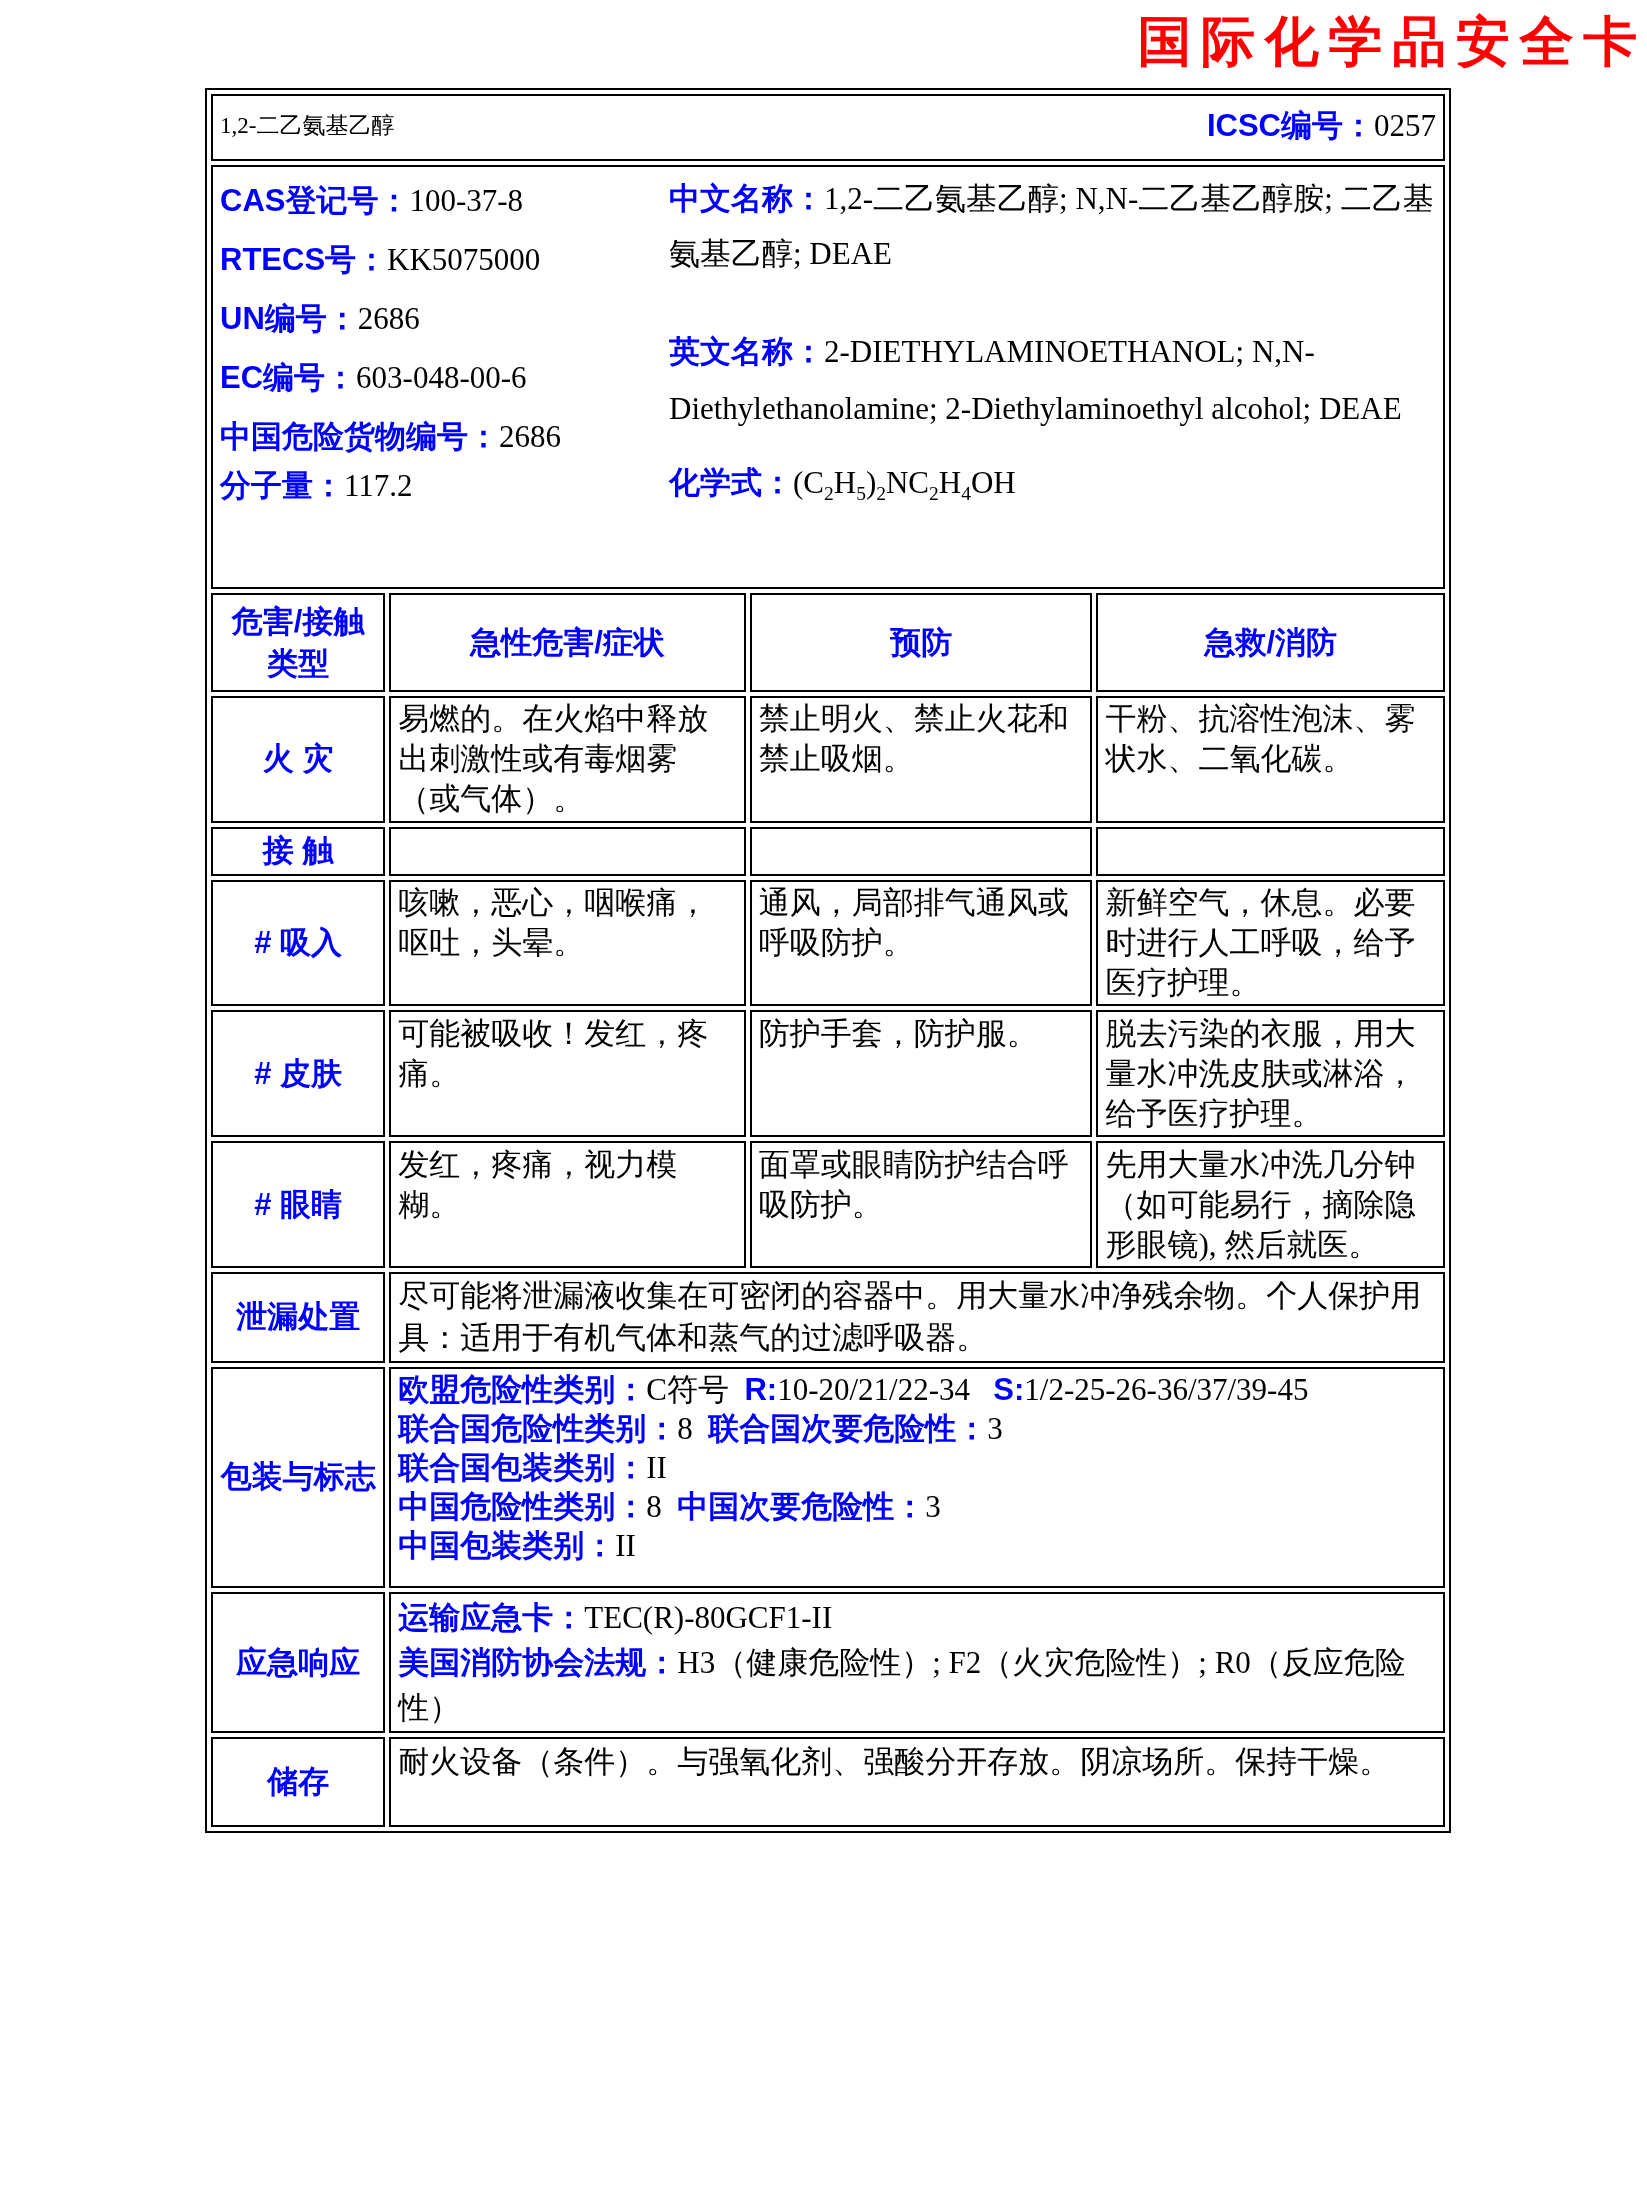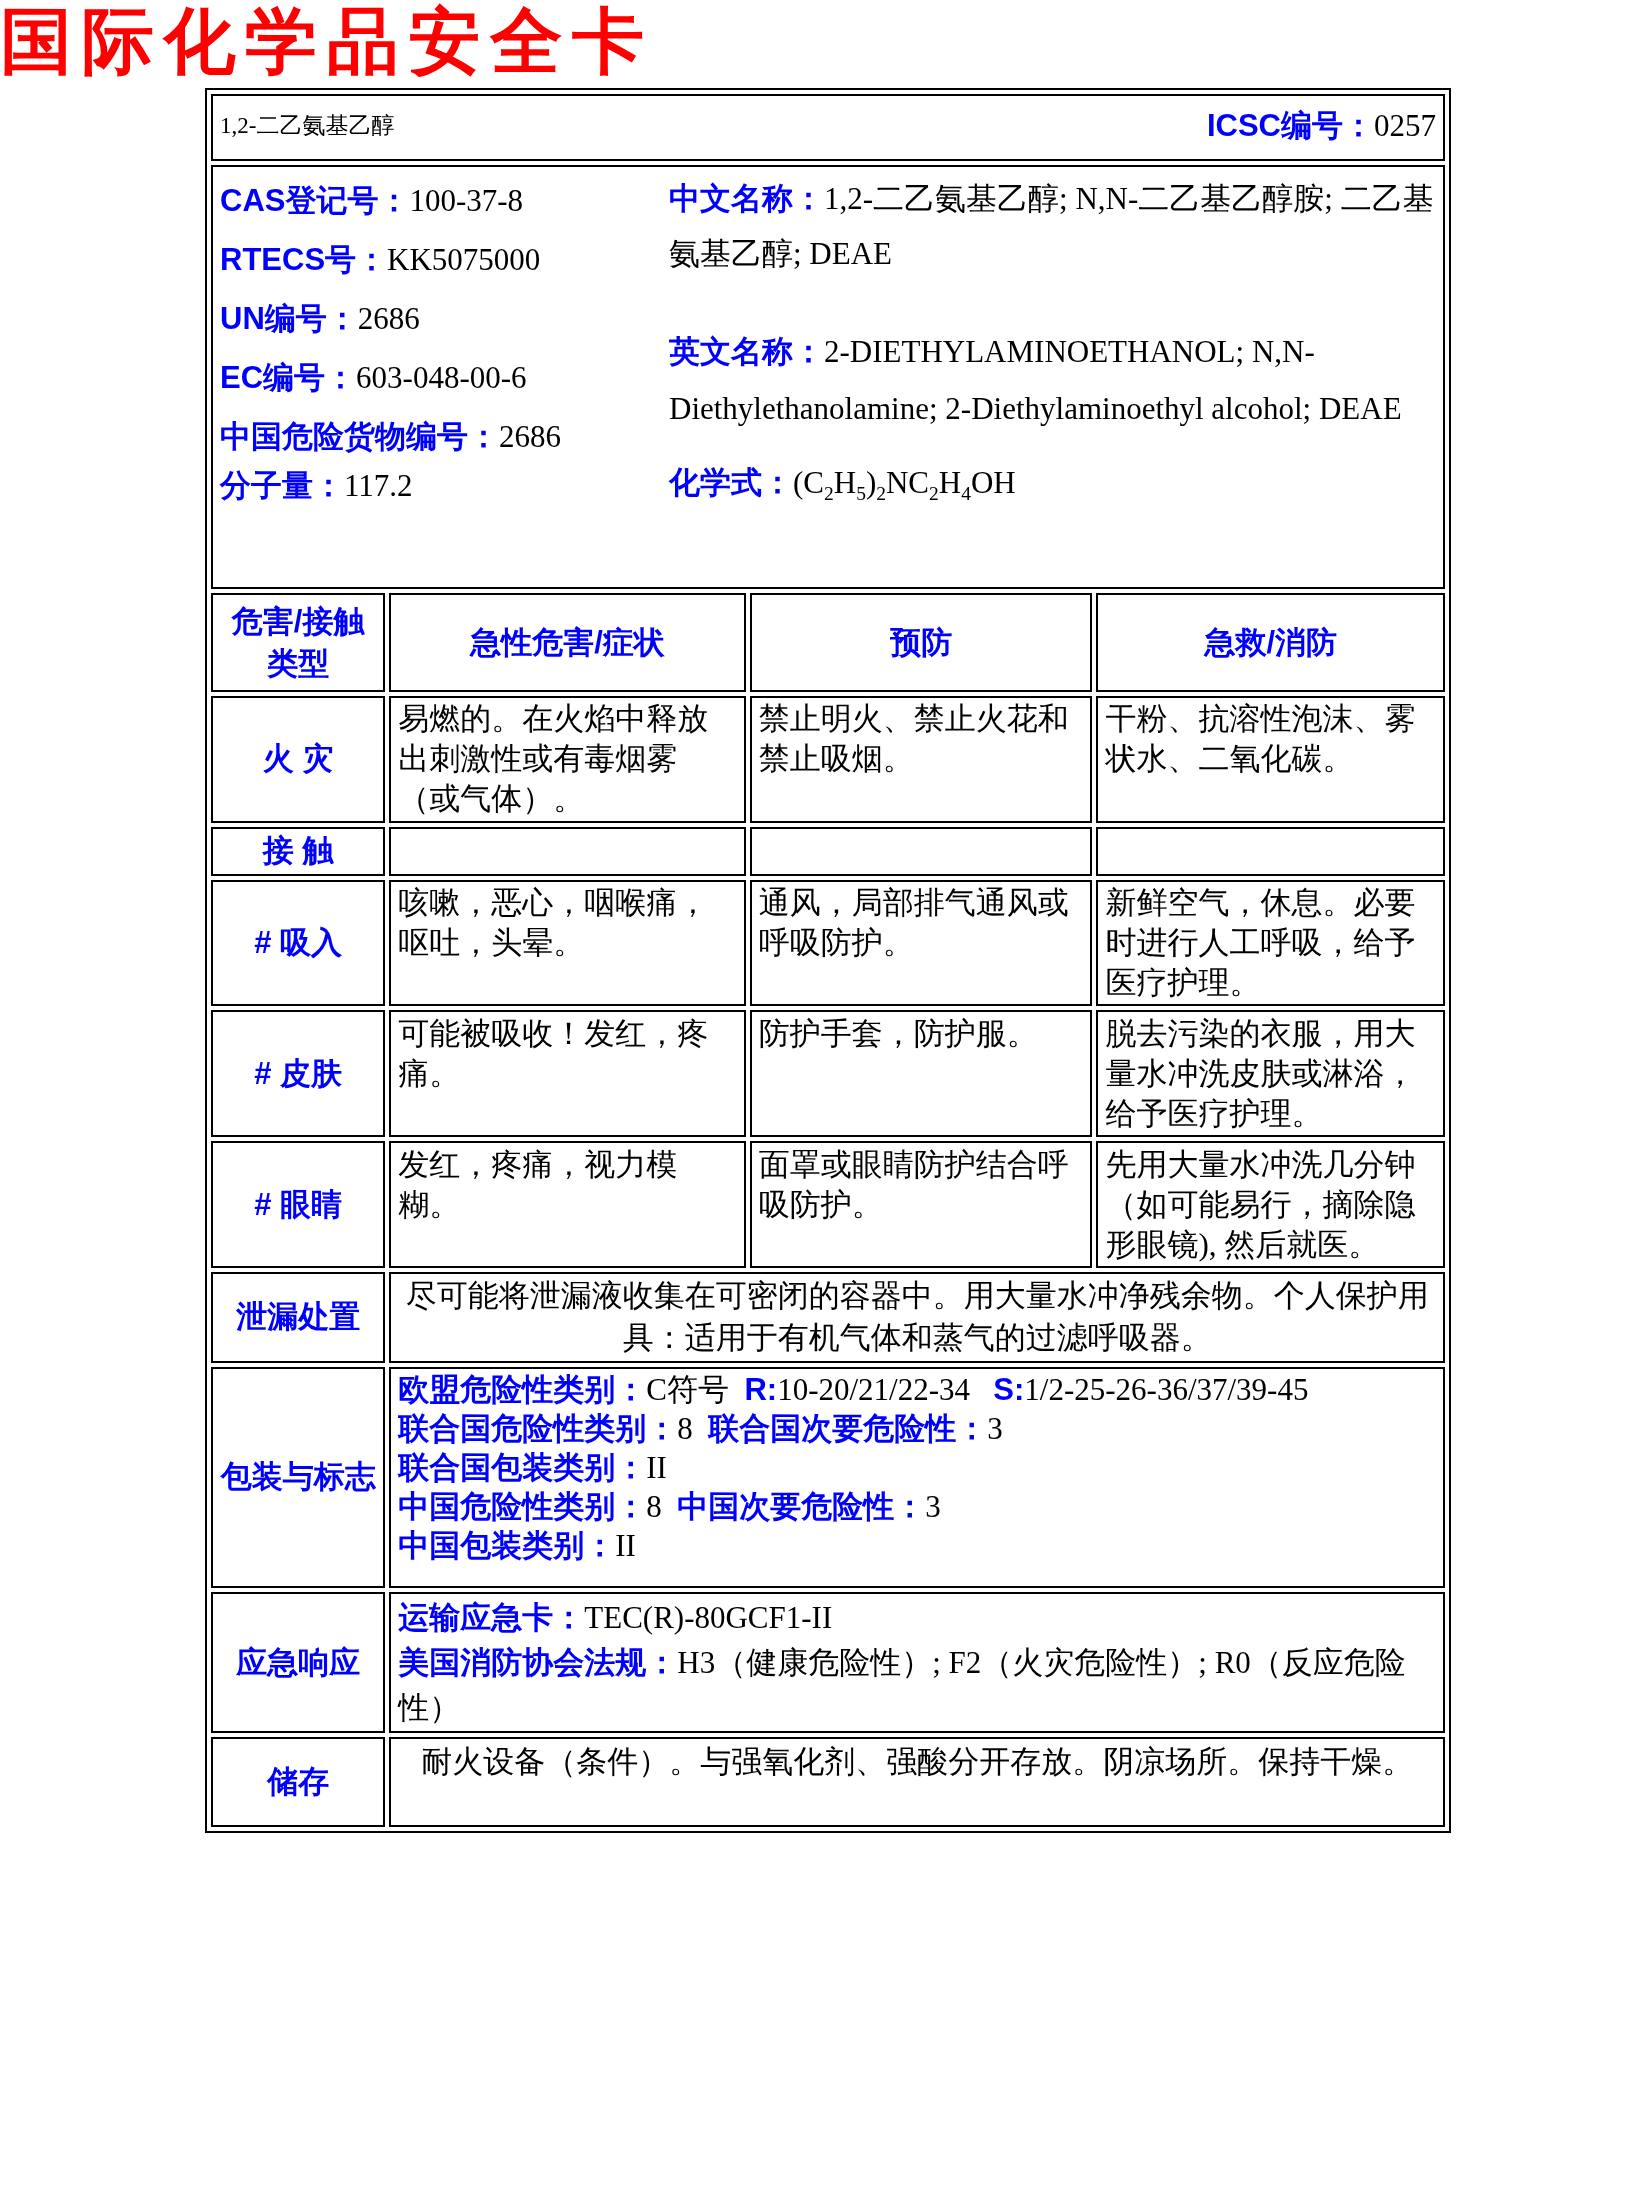--- a/index.html
+++ b/index.html
@@ -1,23 +1,23 @@
 <!DOCTYPE html>
 <html style="font-size:11px"><head>
 <meta charset="utf-8">
 <style>
   html,body{margin:0;padding:0;}
   body{
     width:1647px;height:2205px;position:relative;background:#ffffff;
     font-family:"Liberation Serif",serif;color:#000;
   }
   .page-title{
-    position:absolute;top:4.2px;left:0;width:100%;text-align:left;
+    position:absolute;top:4.2px;left:0;width:100%;text-align:right;
     font-family:"Liberation Serif",serif;font-weight:bold;
-    color:#FF0000;font-size:72px;letter-spacing:9.7px;line-height:77px;
+    color:#FF0000;font-size:54px;letter-spacing:9.7px;line-height:77px;
   }
   table.card{
     position:absolute;left:205px;top:88px;width:1246px;
     border-collapse:separate;border-spacing:4.2px;
     border:2.8px solid #000;table-layout:fixed;background:#fff;
   }
   td{
     border:2.1px solid #000;box-sizing:border-box;vertical-align:top;
     padding:1.4px 7px;font-size:31px;line-height:40px;color:#000;
     font-family:"Liberation Serif",serif;overflow:hidden;
@@ -45,21 +45,21 @@
   .info-left{width:449px;display:flex;flex-direction:column;}
   .info-right{flex:1;display:flex;flex-direction:column;}
   .id-line{line-height:59px;white-space:nowrap;}
   .mw-line{margin-top:auto;line-height:40px;}
   .cn-para{line-height:55px;}
   .en-para{line-height:57px;margin-top:42px;}
   .formula-line{margin-top:auto;line-height:43px;white-space:nowrap;}
   
   .seg-line{white-space:pre-wrap;word-break:break-all;line-height:39px;}
   .lh64{line-height:45px;}
-  .plain60{line-height:42px;text-align:center;}
+  .plain60{line-height:42px;}
 </style>
 </head>
 <body>
 
 <div class="page-title">国际化学品安全卡</div>
 
 <table class="card">
   <colgroup>
     <col style="width:174px">
       <col style="width:356px">

